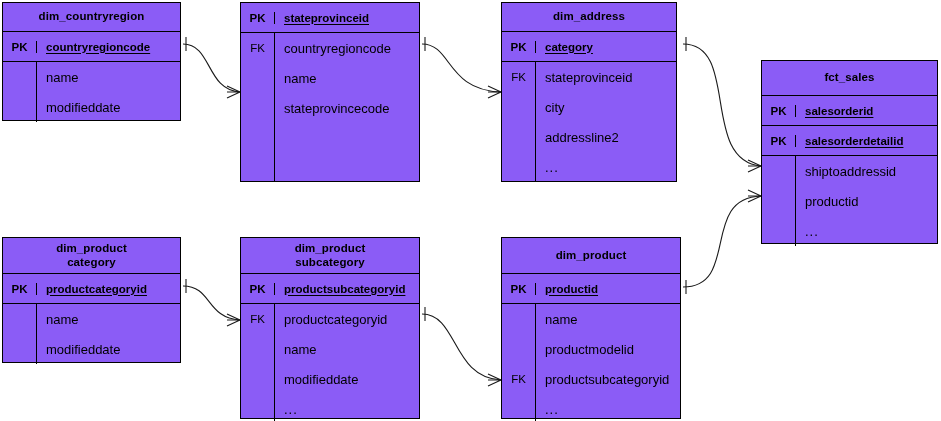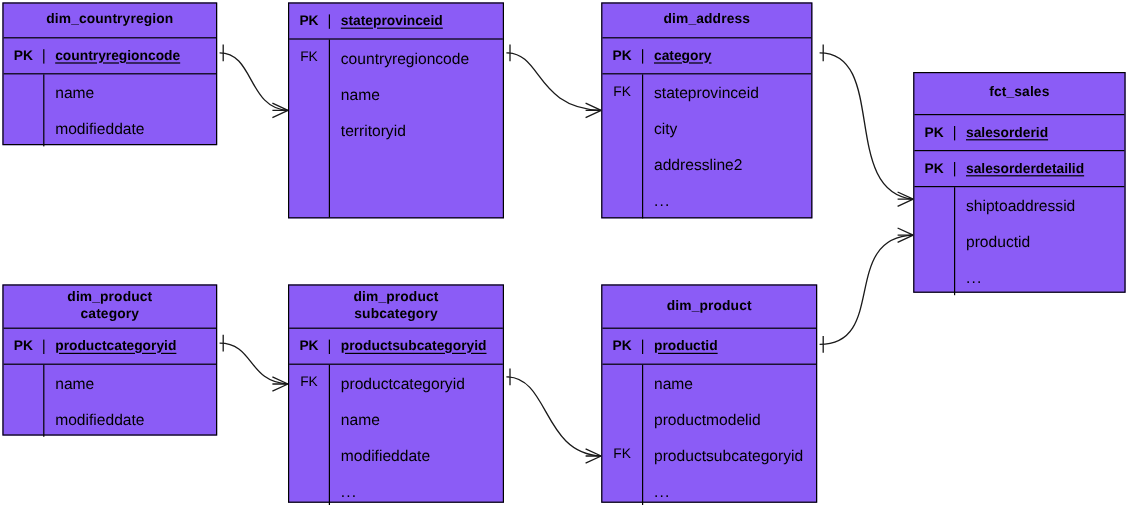--- a/index.html
+++ b/index.html
@@ -130,21 +130,21 @@
           <div class="keycol">PK</div>
           <div class="namecol pk">stateprovinceid</div>
         </div>
         <div class="body">
           <div class="body-keycol">
             <div class="fk-mark" style="top: 0px;">FK</div>
           </div>
           <div class="body-attrs">
             <div class="attr">countryregioncode</div>
             <div class="attr">name</div>
-            <div class="attr">territoryid</div>
+            <div class="attr">stateprovincecode</div>
           </div>
         </div>
       </div>
       <div class="entity" style="left: 501px; top: 2px; width: 176px; height: 180px;">
         <div class="ent-title" style="height: 29px; min-height: 29px;">dim_address</div>
         <div class="row key-row">
           <div class="keycol">PK</div>
           <div class="namecol pk">category</div>
         </div>
         <div class="body">

